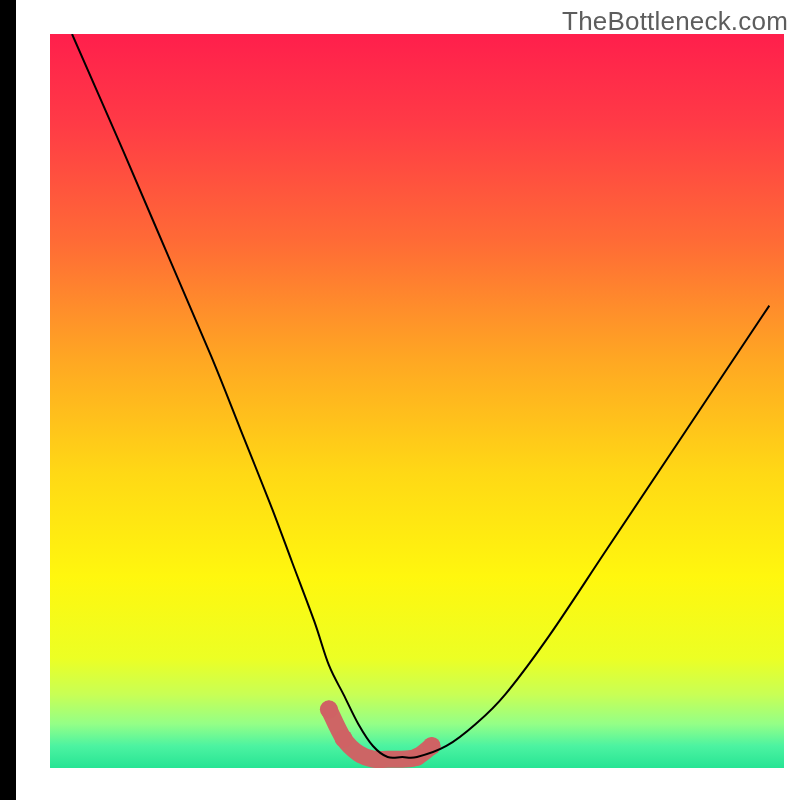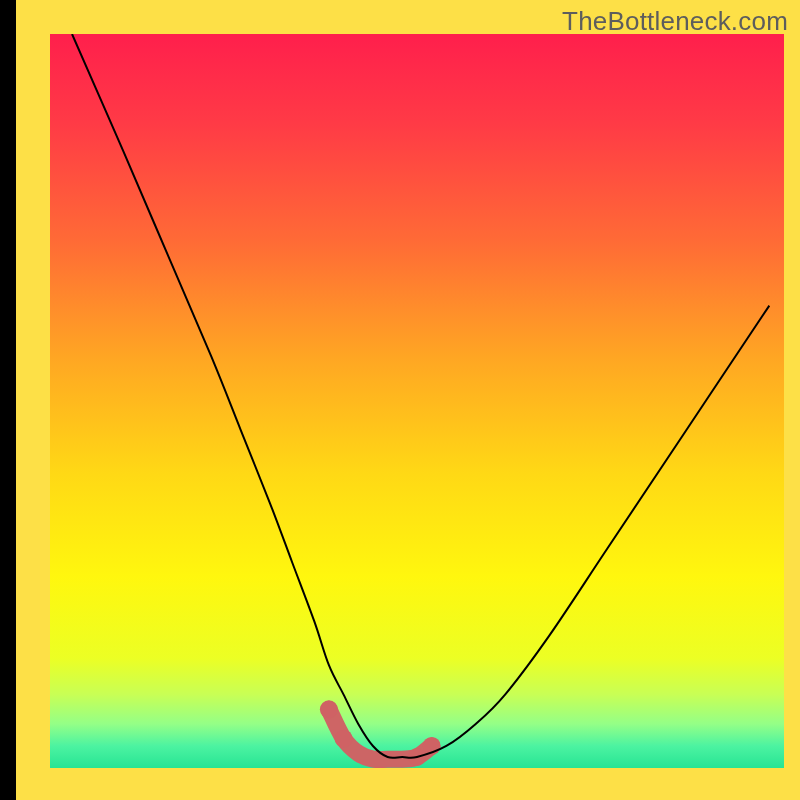--- a/index.html
+++ b/index.html
@@ -7,21 +7,21 @@
     padding: 0;
     width: 800px;
     height: 800px;
     background: #000;
     overflow: hidden;
     font-family: Arial, Helvetica, sans-serif;
   }
   .frame {
     position: absolute;
     inset: 0;
-    background: #fde047;
+    background: #ffffff;
     margin-left: 16px;
   }
   .plot {
     position: absolute;
     left: 34px;
     top: 34px;
     width: 734px;
     height: 734px;
     overflow: hidden;
   }

